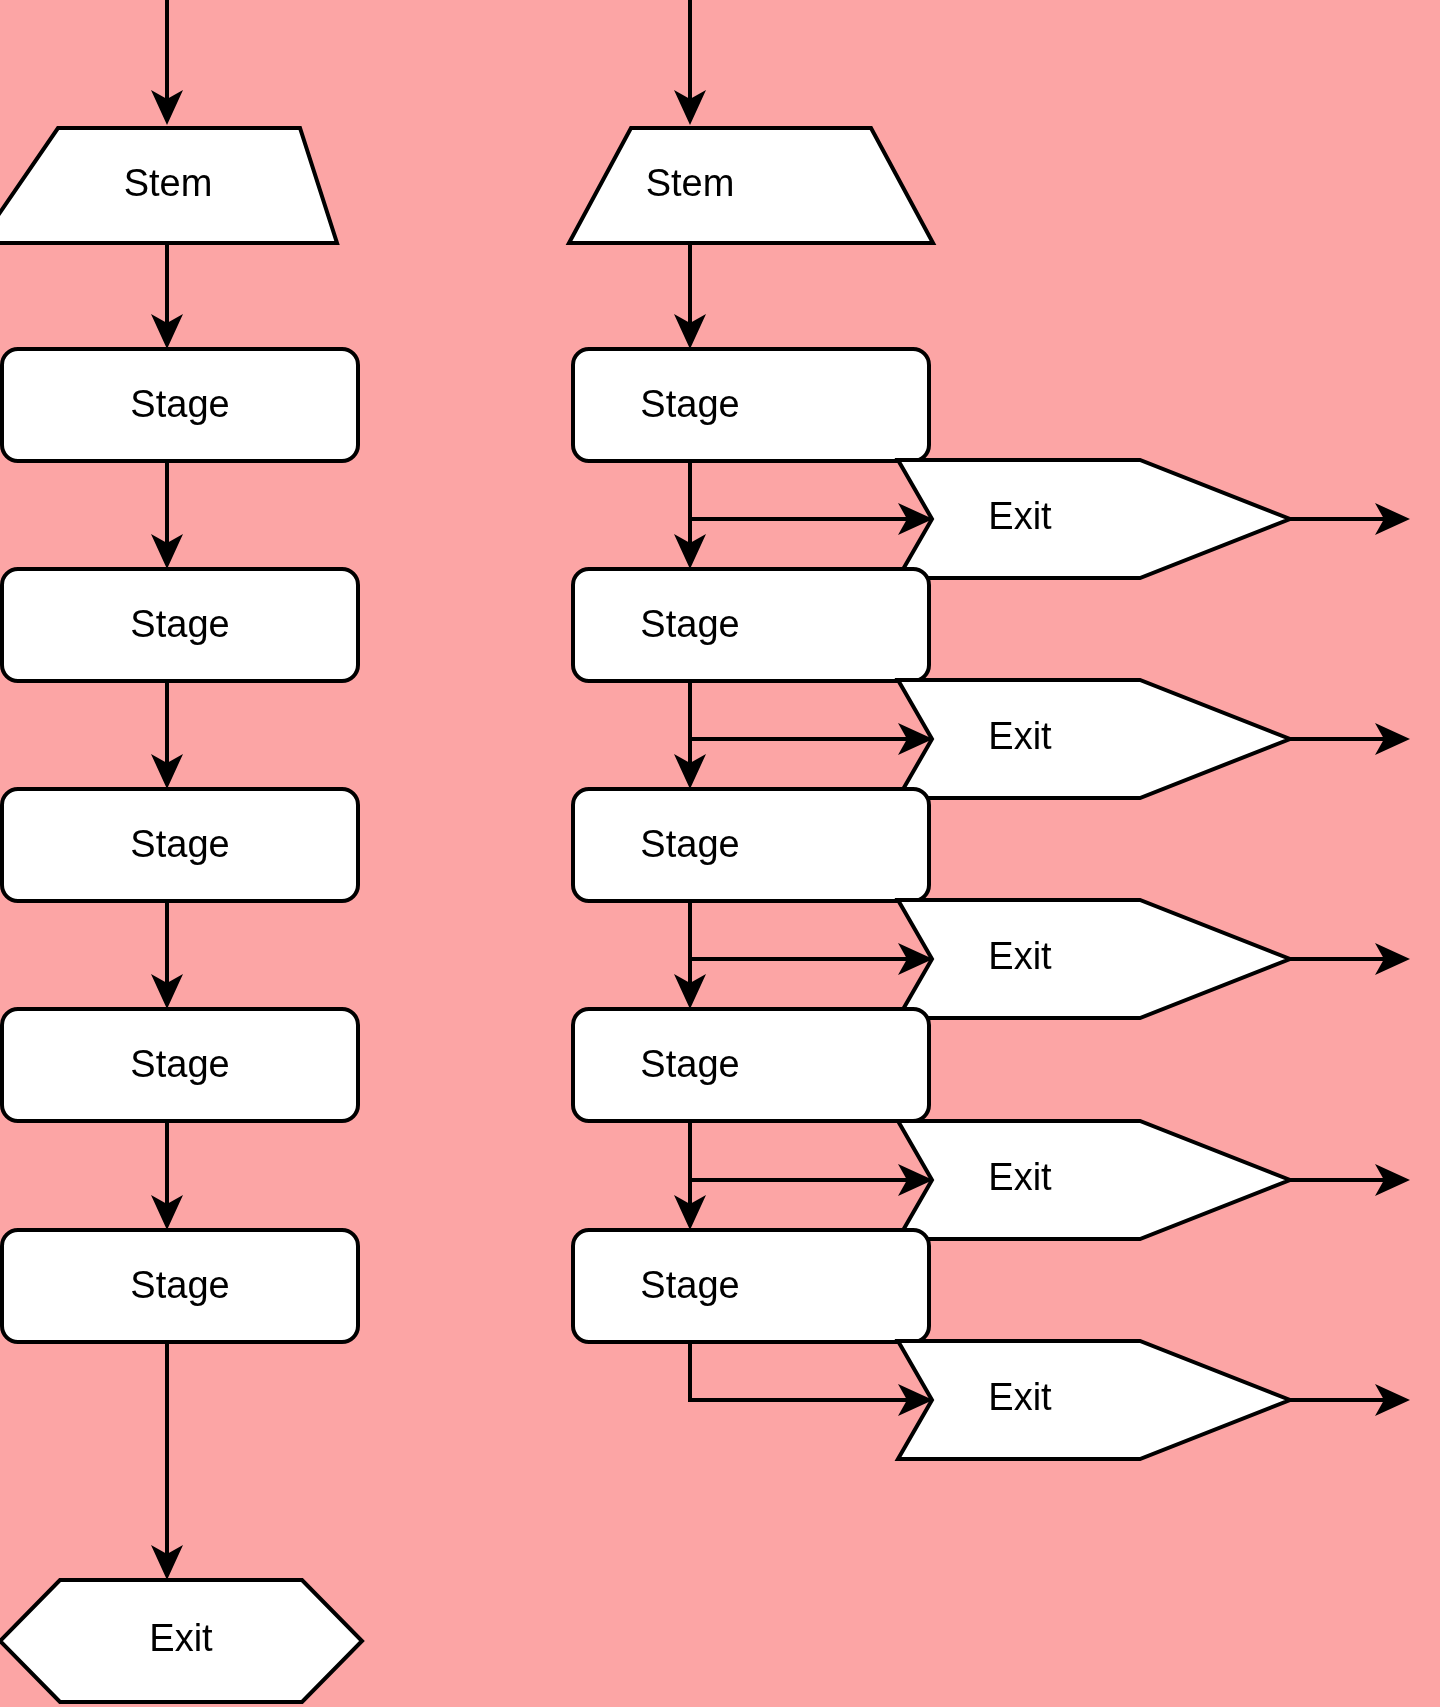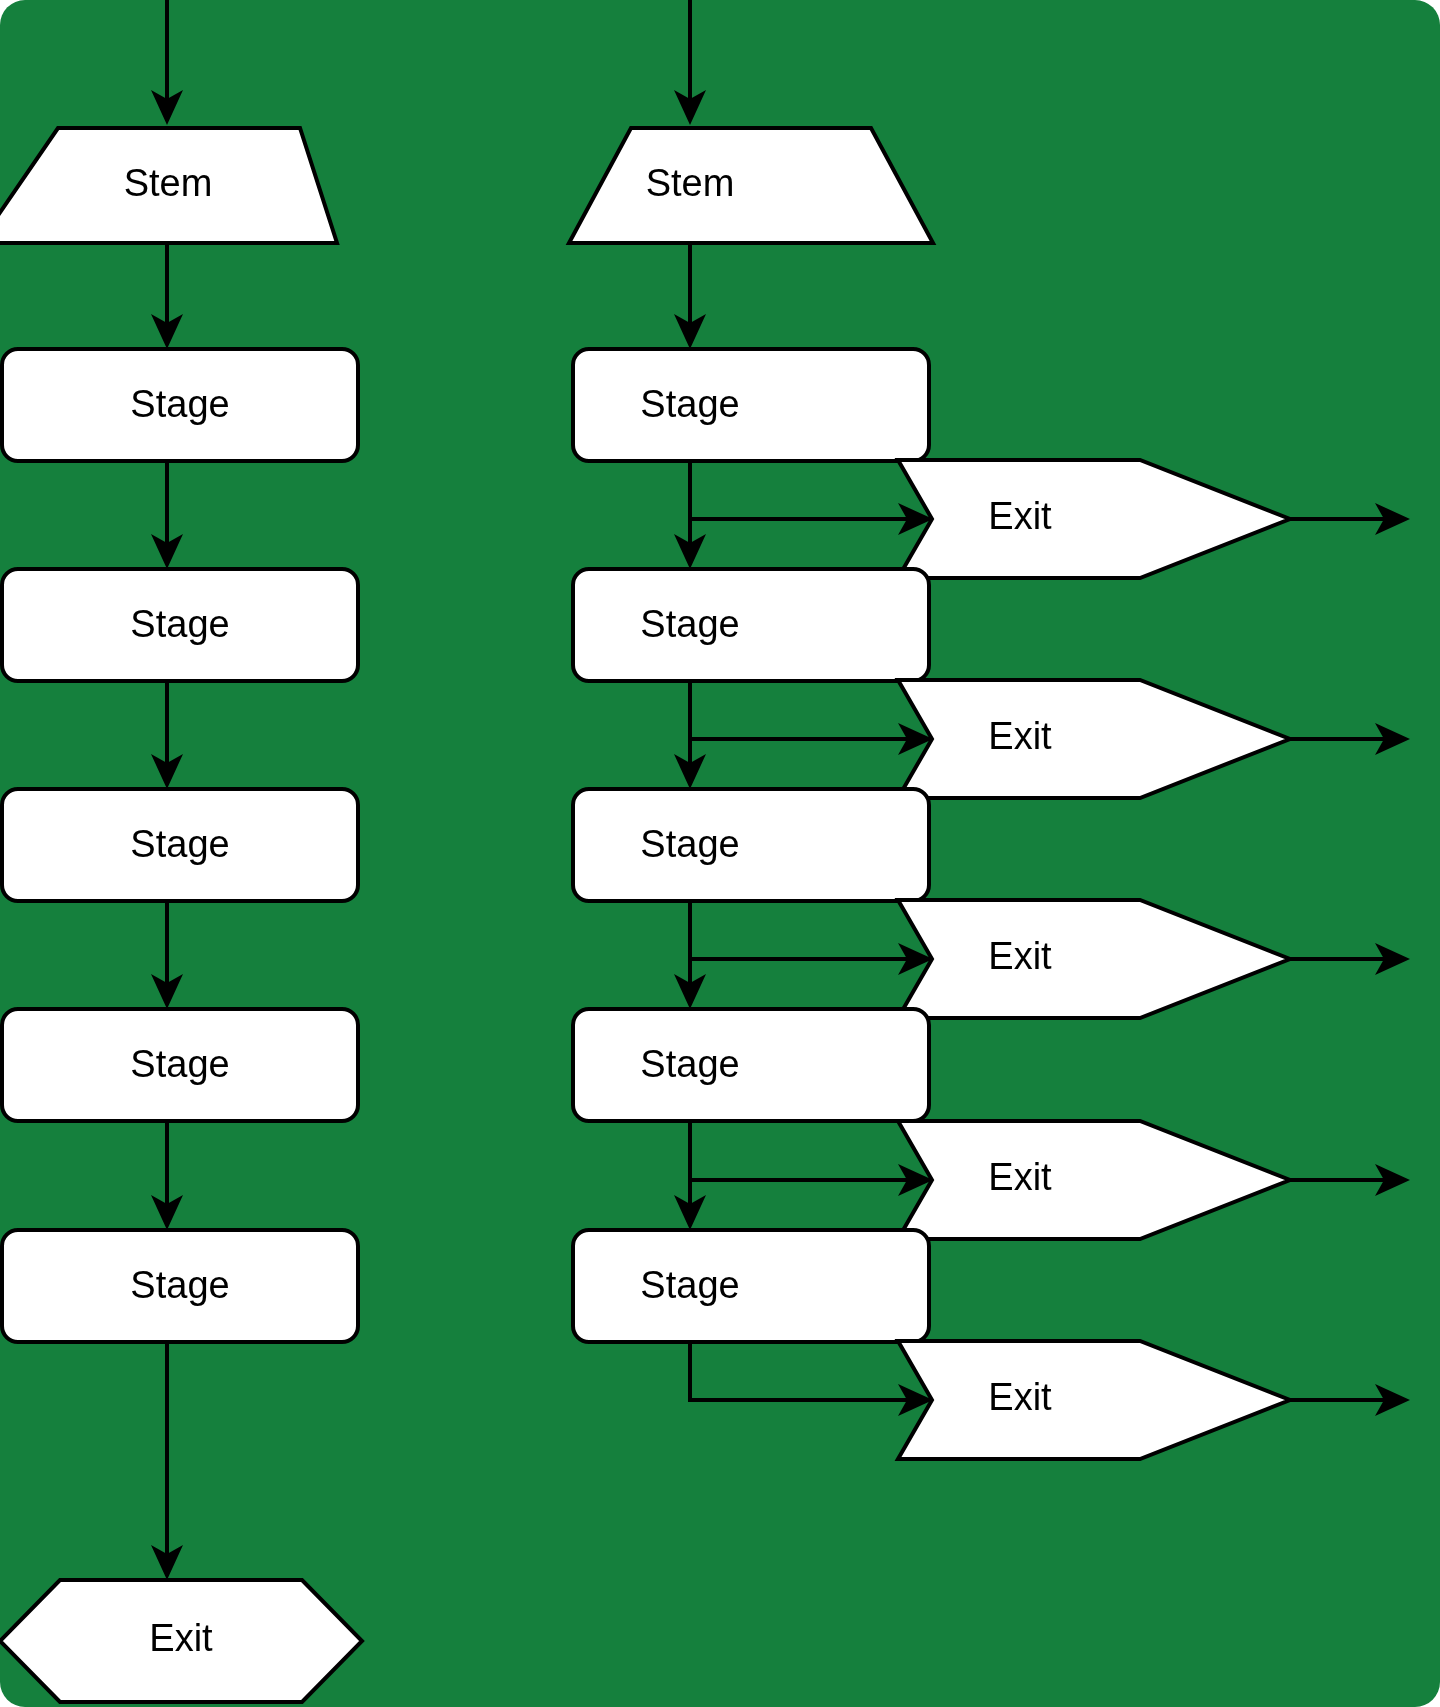--- a/index.html
+++ b/index.html
@@ -8,23 +8,22 @@
     padding: 0;
     background: #ffffff;
   }
   body {
     font-family: "Liberation Sans", sans-serif;
   }
   #canvas-wrap {
     position: relative;
     width: 1440px;
     height: 1707px;
-    background: #15803d;
+    background: #fca5a5;
     overflow: hidden;
-    border-radius: 25px;
   }
   svg#flowchart {
     display: block;
     width: 1440px;
     height: 1707px;
   }
   .shape-outline {
     fill: #ffffff;
     stroke: #000000;
     stroke-width: 4;

